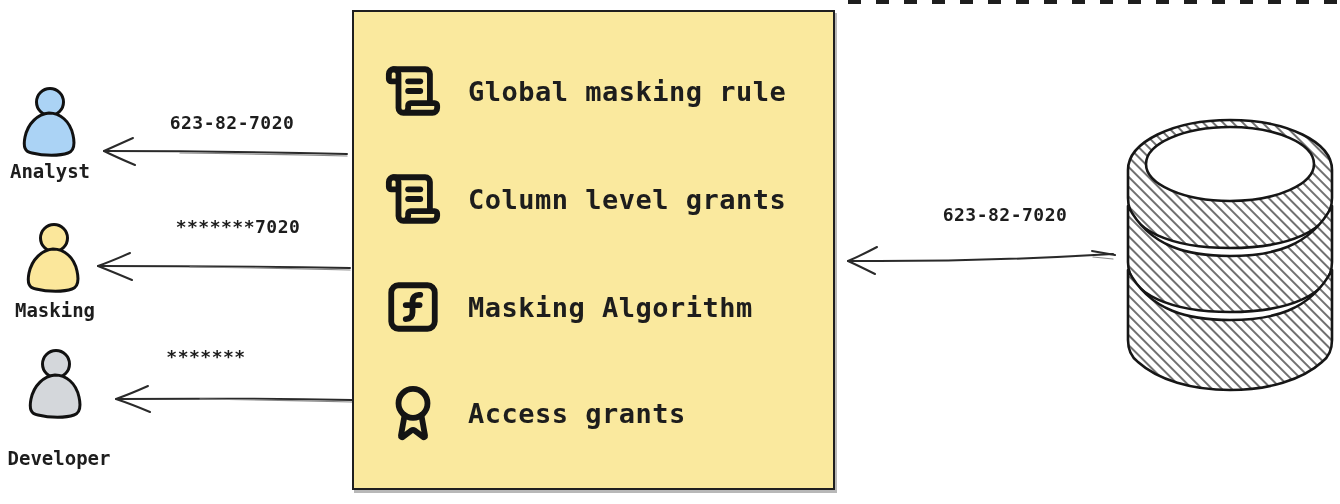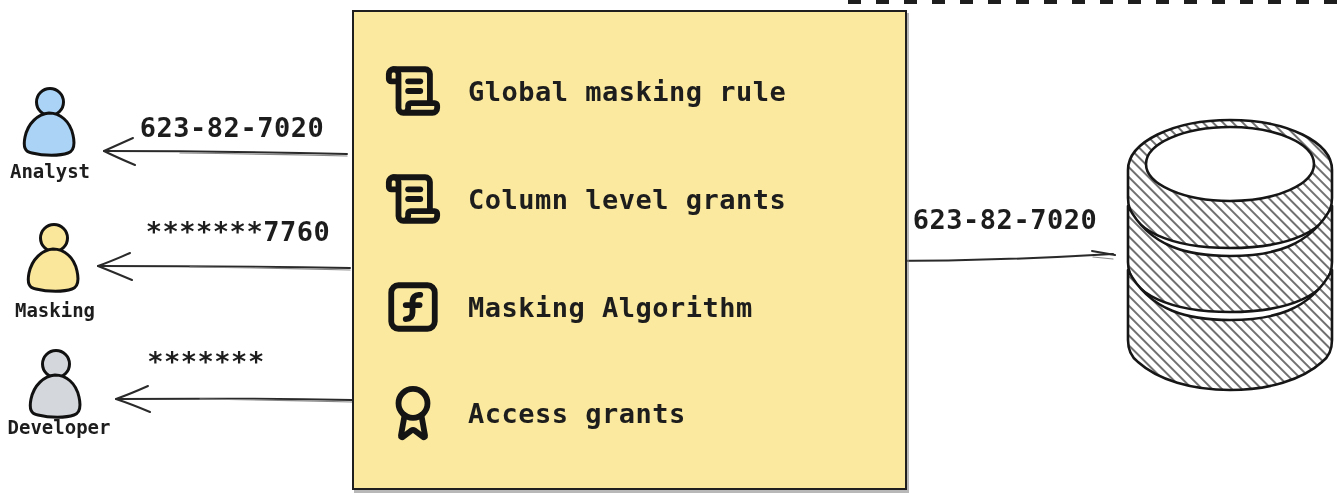--- a/index.html
+++ b/index.html
@@ -10,21 +10,21 @@
     overflow:hidden;
     font-family:"DejaVu Sans Mono","Liberation Mono",monospace;
     color:#1d1d1d;
   }
   .abs{position:absolute;}
   svg{display:block;}
   
   #sketch-layer{position:absolute;left:0;top:0;z-index:1;pointer-events:none;}
   
   #rule-box{
-    left:352px;top:10px;width:555px;height:480px;
+    left:352px;top:10px;width:483px;height:480px;
     background:#fae99e;
     border:2.5px solid #1f1f1f;
     box-shadow:2px 3px 0 rgba(125,125,125,.55);
     box-sizing:border-box;
     z-index:2;
   }
   .box-item{
     position:absolute;left:30px;
     display:flex;align-items:center;gap:26px;
     height:58px;
@@ -35,21 +35,21 @@
   }
   
   .persona-icon{width:62px;height:78px;z-index:3;}
   .persona-name{
     width:110px;text-align:center;
     font-size:19px;font-weight:bold;z-index:3;
   }
   
   .flow-value{
     width:240px;text-align:center;
-    font-size:27px;font-weight:bold;letter-spacing:.5px;
+    font-size:18px;font-weight:bold;letter-spacing:.5px;
     z-index:3;white-space:nowrap;
   }
 </style>
 </head>
 <body>
 
 <div id="canvas">
 
   <svg id="sketch-layer" width="1340" height="504" viewBox="0 0 1340 504">
     <defs>
@@ -109,27 +109,27 @@
     <path d="M27,27 C16,28 6,37 3,51 C1,61 3,66 10,67 C22,70 38,70 46,67 C52,65 53,58 51,49 C48,35 38,27 27,27 Z" fill="#abd3f5" stroke="#111" stroke-width="3" stroke-linejoin="round"></path>
   </svg>
   <div class="abs persona-name" style="left:-5px;top:160px">Analyst</div>
   <div class="abs flow-value" style="left:112px;top:112px">623-82-7020</div>
 
   <svg class="abs persona-icon" style="left:26px;top:222px" viewBox="0 0 62 78">
     <circle cx="28" cy="16" r="13.5" fill="#fbe79b" stroke="#111" stroke-width="3"></circle>
     <path d="M27,27 C16,28 6,37 3,51 C1,61 3,66 10,67 C22,70 38,70 46,67 C52,65 53,58 51,49 C48,35 38,27 27,27 Z" fill="#fbe79b" stroke="#111" stroke-width="3" stroke-linejoin="round"></path>
   </svg>
   <div class="abs persona-name" style="left:0px;top:299px">Masking</div>
-  <div class="abs flow-value" style="left:118px;top:216px">*******7760</div>
+  <div class="abs flow-value" style="left:118px;top:216px">*******7020</div>
 
   <svg class="abs persona-icon" style="left:28px;top:348px" viewBox="0 0 62 78">
     <circle cx="28" cy="16" r="13.5" fill="#d4d7db" stroke="#111" stroke-width="3"></circle>
     <path d="M27,27 C16,28 6,37 3,51 C1,61 3,66 10,67 C22,70 38,70 46,67 C52,65 53,58 51,49 C48,35 38,27 27,27 Z" fill="#d4d7db" stroke="#111" stroke-width="3" stroke-linejoin="round"></path>
   </svg>
-  <div class="abs persona-name" style="left:4px;top:416px">Developer</div>
+  <div class="abs persona-name" style="left:4px;top:447px">Developer</div>
   <div class="abs flow-value" style="left:86px;top:346px">*******</div>
 
   <div id="rule-box" class="abs">
 
     <div class="box-item" style="top:50px">
       <svg class="item-icon" viewBox="0 0 24 24" fill="none" stroke="#141414" stroke-width="2.4" stroke-linecap="round" stroke-linejoin="round">
         <path d="M15 12h-5"></path>
           <path d="M15 8h-5"></path>
         <path d="M19 17V5a2 2 0 0 0-2-2H4"></path>
         <path d="M8 21h12a2 2 0 0 0 2-2v-1a1 1 0 0 0-1-1H11a1 1 0 0 0-1 1v1a2 2 0 1 1-4 0V5a2 2 0 1 0-4 0v2a1 1 0 0 0 1 1h3"></path>

